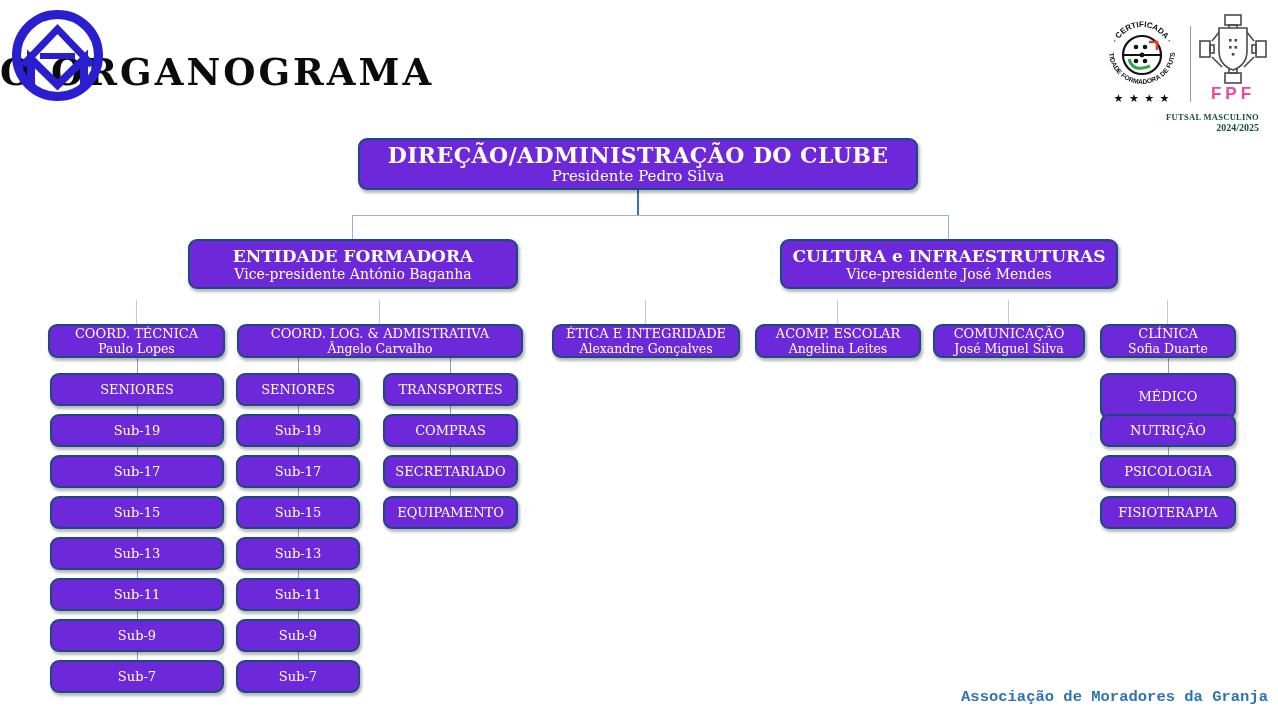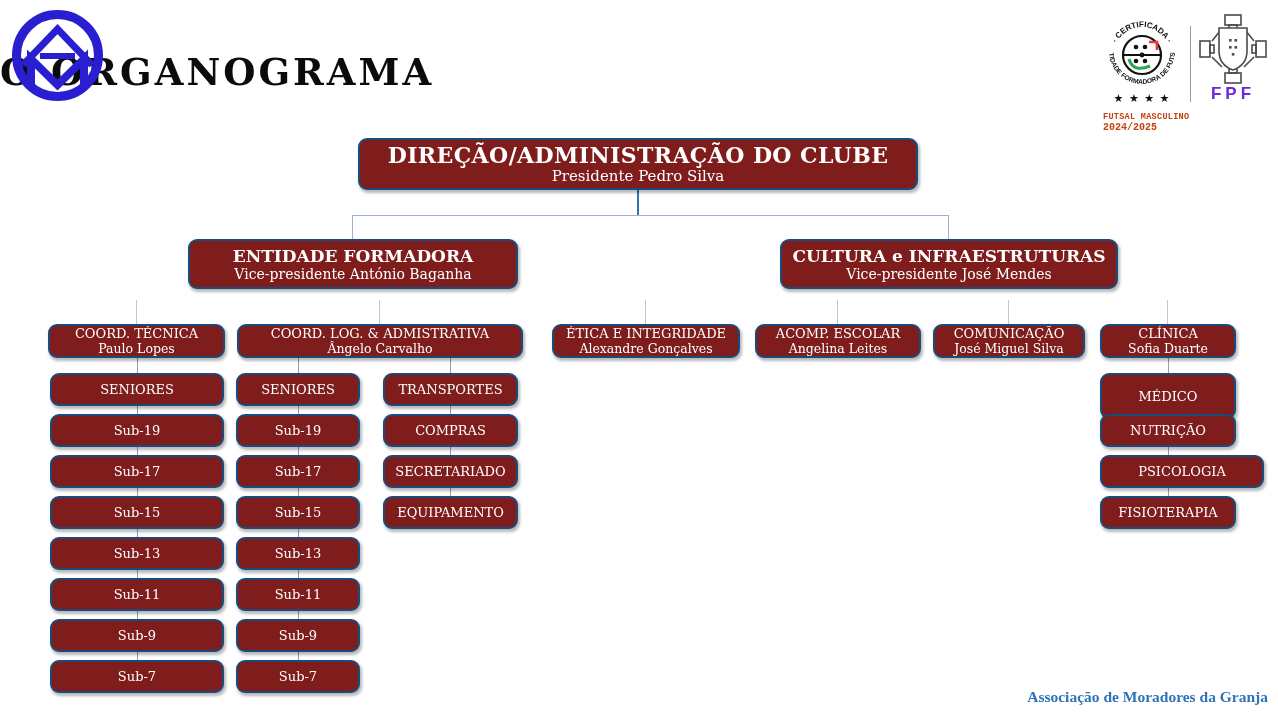--- a/index.html
+++ b/index.html
@@ -1,44 +1,44 @@
 <!DOCTYPE html>
 <html><head>
 <meta charset="utf-8">
 <style>
   html,body{margin:0;padding:0;background:#fff}
   .slide{position:relative;width:1278px;height:719px;background:#ffffff;overflow:hidden;
          font-family:"DejaVu Serif",serif}
   .title{position:absolute;left:0;top:50px;width:100%;text-align:left;
          font-size:37px;font-weight:700;letter-spacing:3px;color:#0b0b0b}
-  .node{position:absolute;background:#7f1d1d;border:2px solid #1b4a7c;border-radius:9px;
+  .node{position:absolute;background:#6d28d9;border:2px solid #1b4a7c;border-radius:9px;
         color:#fff;display:flex;flex-direction:column;align-items:center;justify-content:center;
         text-align:center;box-shadow:1.5px 2.5px 3px rgba(0,0,0,.28);box-sizing:border-box}
   .t1{font-size:22px;font-weight:700;line-height:1.12;letter-spacing:.4px;white-space:nowrap}
   .s1{font-size:15px;font-weight:400;line-height:1.15;white-space:nowrap}
   .t2{font-size:17px;font-weight:700;line-height:1.18;white-space:nowrap}
   .s2{font-size:14px;font-weight:400;line-height:1.15;white-space:nowrap}
   .t3{font-size:13px;font-weight:400;line-height:1.15;white-space:nowrap}
   .s3{font-size:12.5px;font-weight:400;line-height:1.05;white-space:nowrap}
   .cell{font-size:13px;font-weight:400}
   .conn{position:absolute;background:#9fb1cd}
   .stem{position:absolute;background:#2e74b6}
   .tick{position:absolute;width:1px;background:rgba(55,80,125,.55)}
   .ftick{position:absolute;width:1px;background:rgba(125,145,180,.5)}
-  .footer{position:absolute;right:10px;bottom:13px;font-family:Liberation Serif, serif;
+  .footer{position:absolute;right:10px;bottom:13px;font-family:Liberation Mono, monospace;
           font-weight:700;font-size:15.5px;color:#2e74b5}
   .logoL{position:absolute;left:10px;top:8px}
   .badge{position:absolute;left:1101px;top:11px}
   .sep{position:absolute;left:1190px;top:26px;width:1px;height:76px;background:#9a9a9a}
   .fpf{position:absolute;left:1198px;top:13px}
   .fpfLabel{position:absolute;left:1198px;top:84px;width:70px;text-align:center;
             font-family:"Liberation Sans",sans-serif;font-weight:700;font-size:17px;
-            letter-spacing:4px;color:#6d28d9}
-  .caption{position:absolute;left:1103px;top:112px;width:156px;text-align:left;
-           font-family:Liberation Mono, monospace;color:#c2410c}
+            letter-spacing:4px;color:#ec4899}
+  .caption{position:absolute;left:1103px;top:112px;width:156px;text-align:right;
+           font-family:Liberation Serif, serif;color:#14532d}
   .cap1{font-size:8.5px;font-weight:700;letter-spacing:.3px}
   .cap2{font-size:10px;font-weight:700}
 </style>
 </head>
 <body>
 
 <div class="slide">
 
   <div class="title">O ORGANOGRAMA</div>
 
@@ -240,21 +240,21 @@
   <div class="node cell" style="left:383px;top:496px;width:135px;height:33px">
       <span>EQUIPAMENTO</span>
     </div>
 
   <div class="node cell" style="left:1100px;top:373px;width:136px;height:46px">
       <span>MÉDICO</span>
     </div>
   <div class="node cell" style="left:1100px;top:414px;width:136px;height:33px">
       <span>NUTRIÇÃO</span>
     </div>
-  <div class="node cell" style="left:1100px;top:455px;width:164px;height:33px">
+  <div class="node cell" style="left:1100px;top:455px;width:136px;height:33px">
       <span>PSICOLOGIA</span>
     </div>
   <div class="node cell" style="left:1100px;top:496px;width:136px;height:33px">
       <span>FISIOTERAPIA</span>
     </div>
 
   <div class="footer">Associação de Moradores da Granja</div>
 </div>
 
 </body></html>

